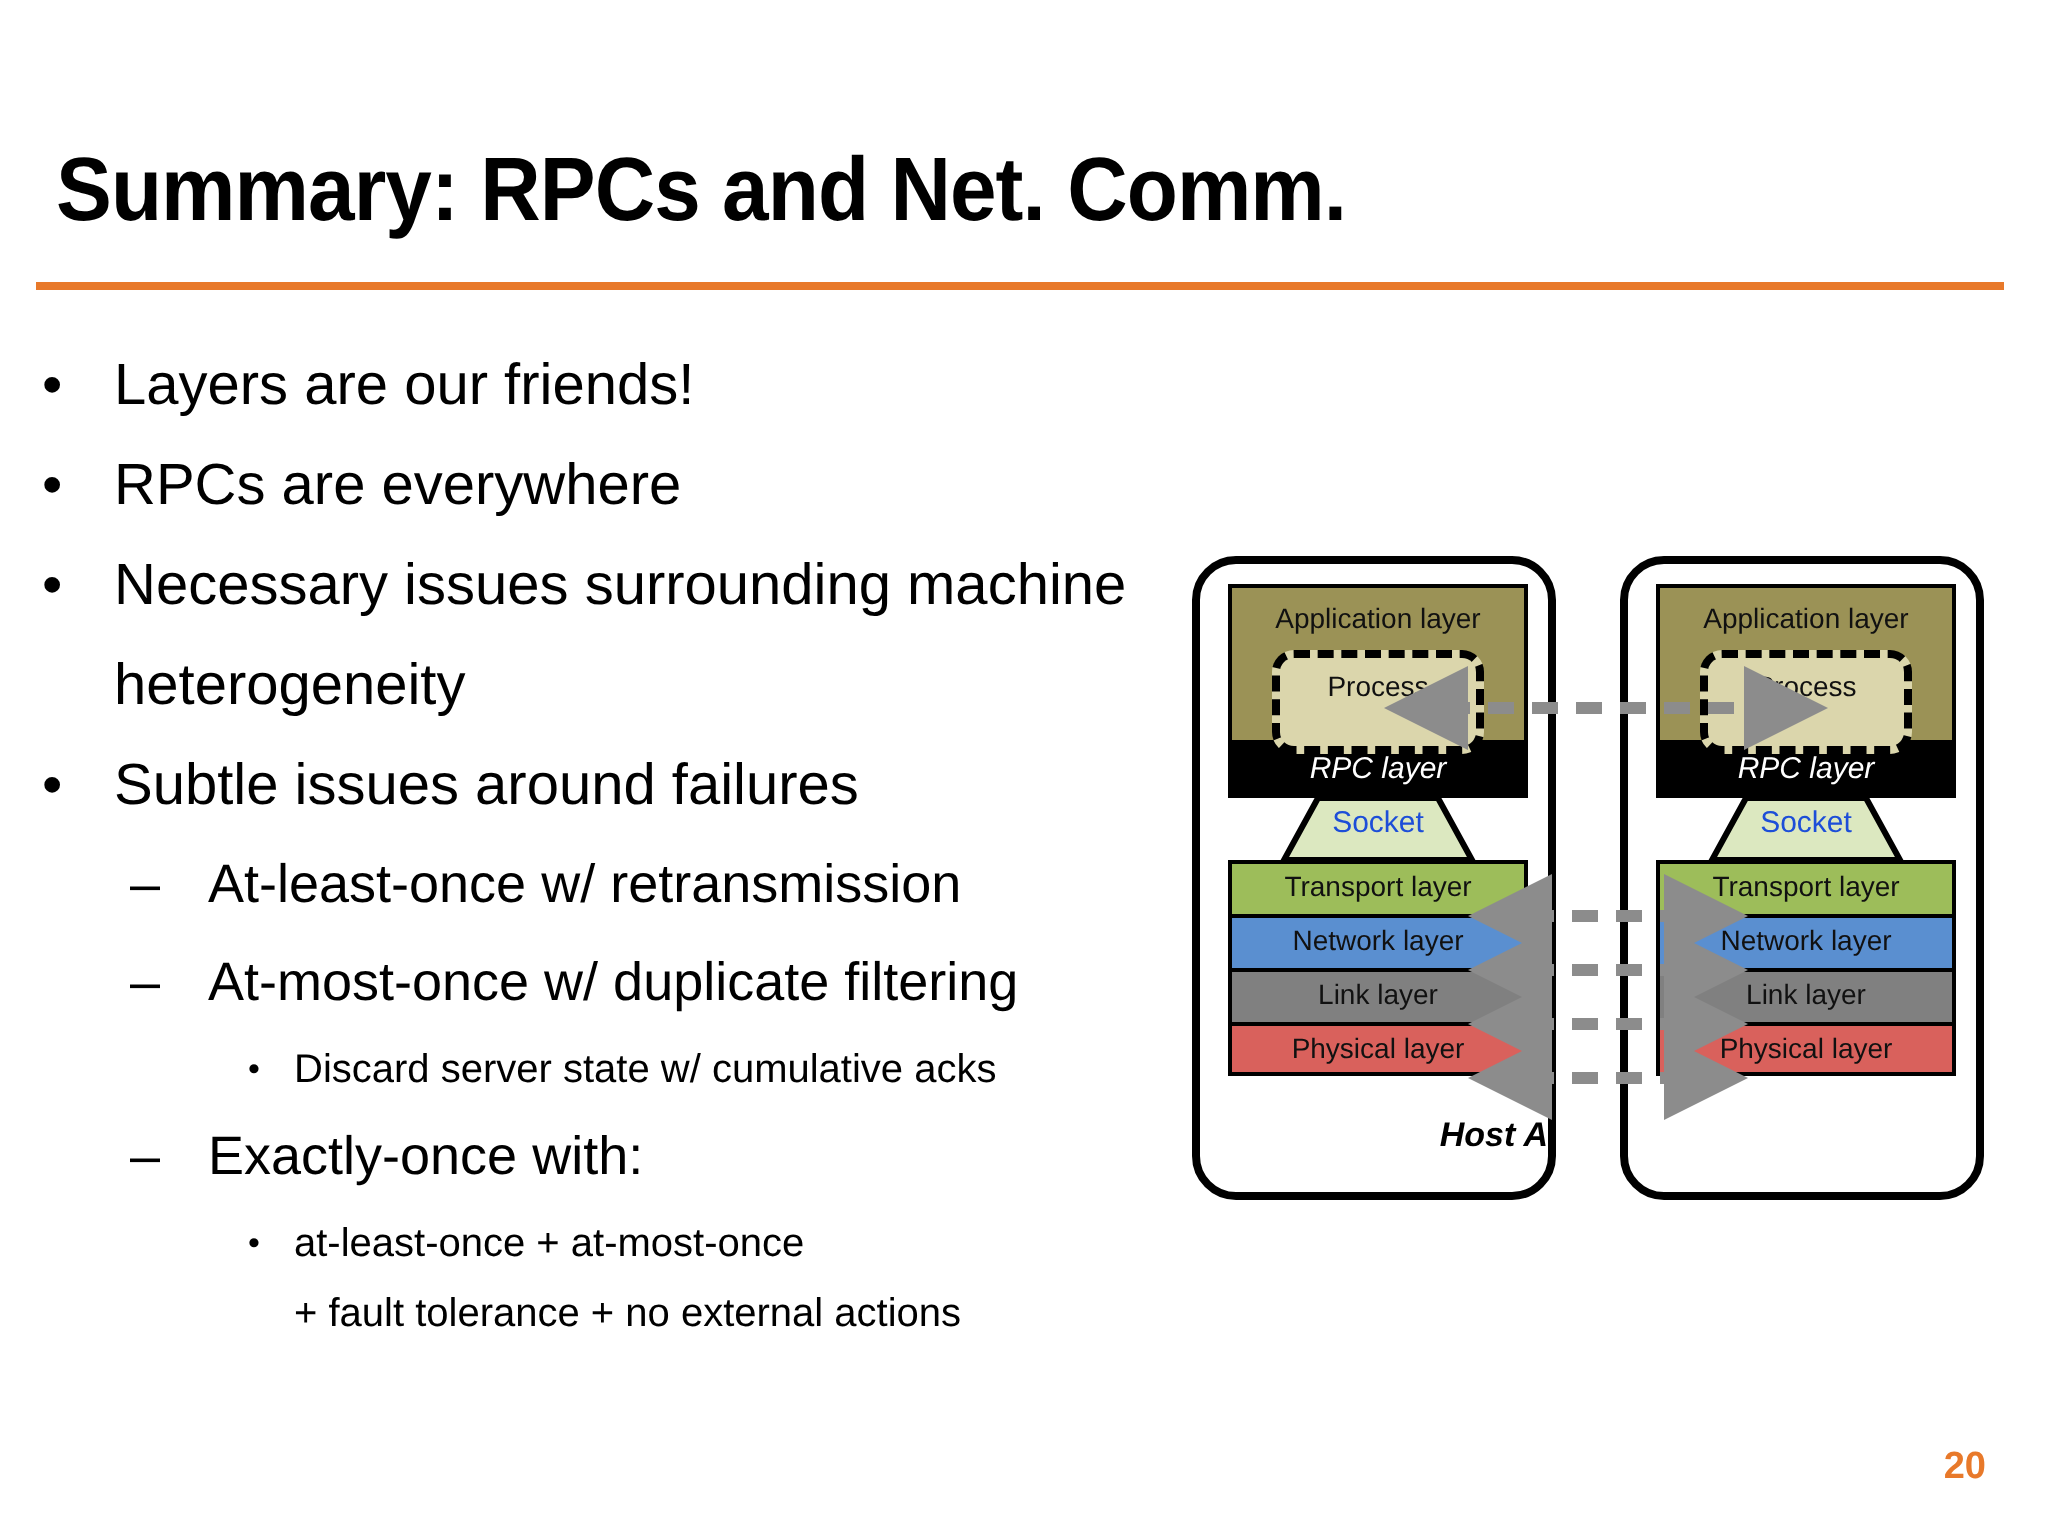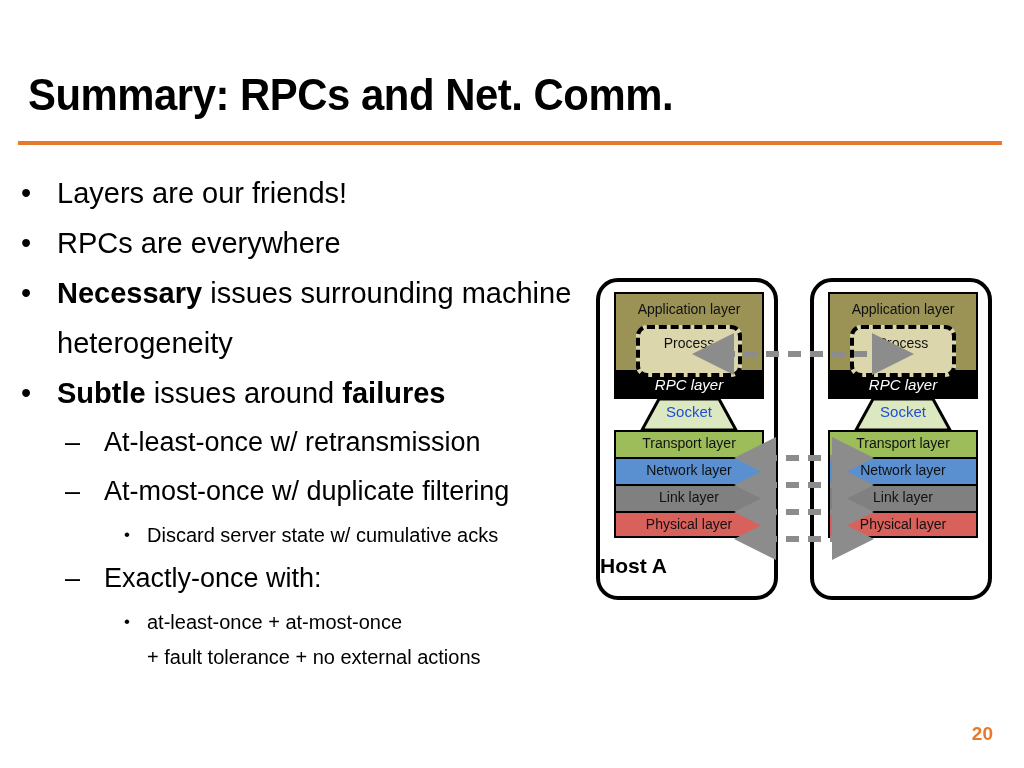--- a/index.html
+++ b/index.html
@@ -91,21 +91,21 @@
   }
   .lvl3 .mark {
     left: 124px;
     font-size: 17px;
     line-height: 38px;
   }
   .lvl3 .cont {
     display: block;
     line-height: 33px;
   }
-  b.em { font-weight: bold; }
+  b.em { font-weight: normal; }
 
   
   #diagram {
     position: absolute;
     left: 596px;
     top: 278px;
     width: 412px;
     height: 328px;
   }
   .host {
@@ -197,23 +197,24 @@
     line-height: 23px;
     text-align: center;
     color: #111111;
   }
   .lyr.last { border-bottom: 2px solid #000000; }
   .host-label {
     position: absolute;
     left: 0;
     right: 0;
     bottom: 18px;
-    text-align: left;
-    font-size: 21px;
+    text-align: right;
+    font-size: 17px;
     font-weight: bold;
+    font-style: italic;
   }
   #arrows {
     position: absolute;
     left: 0;
     top: 0;
     width: 412px;
     height: 328px;
     pointer-events: none;
   }
 

